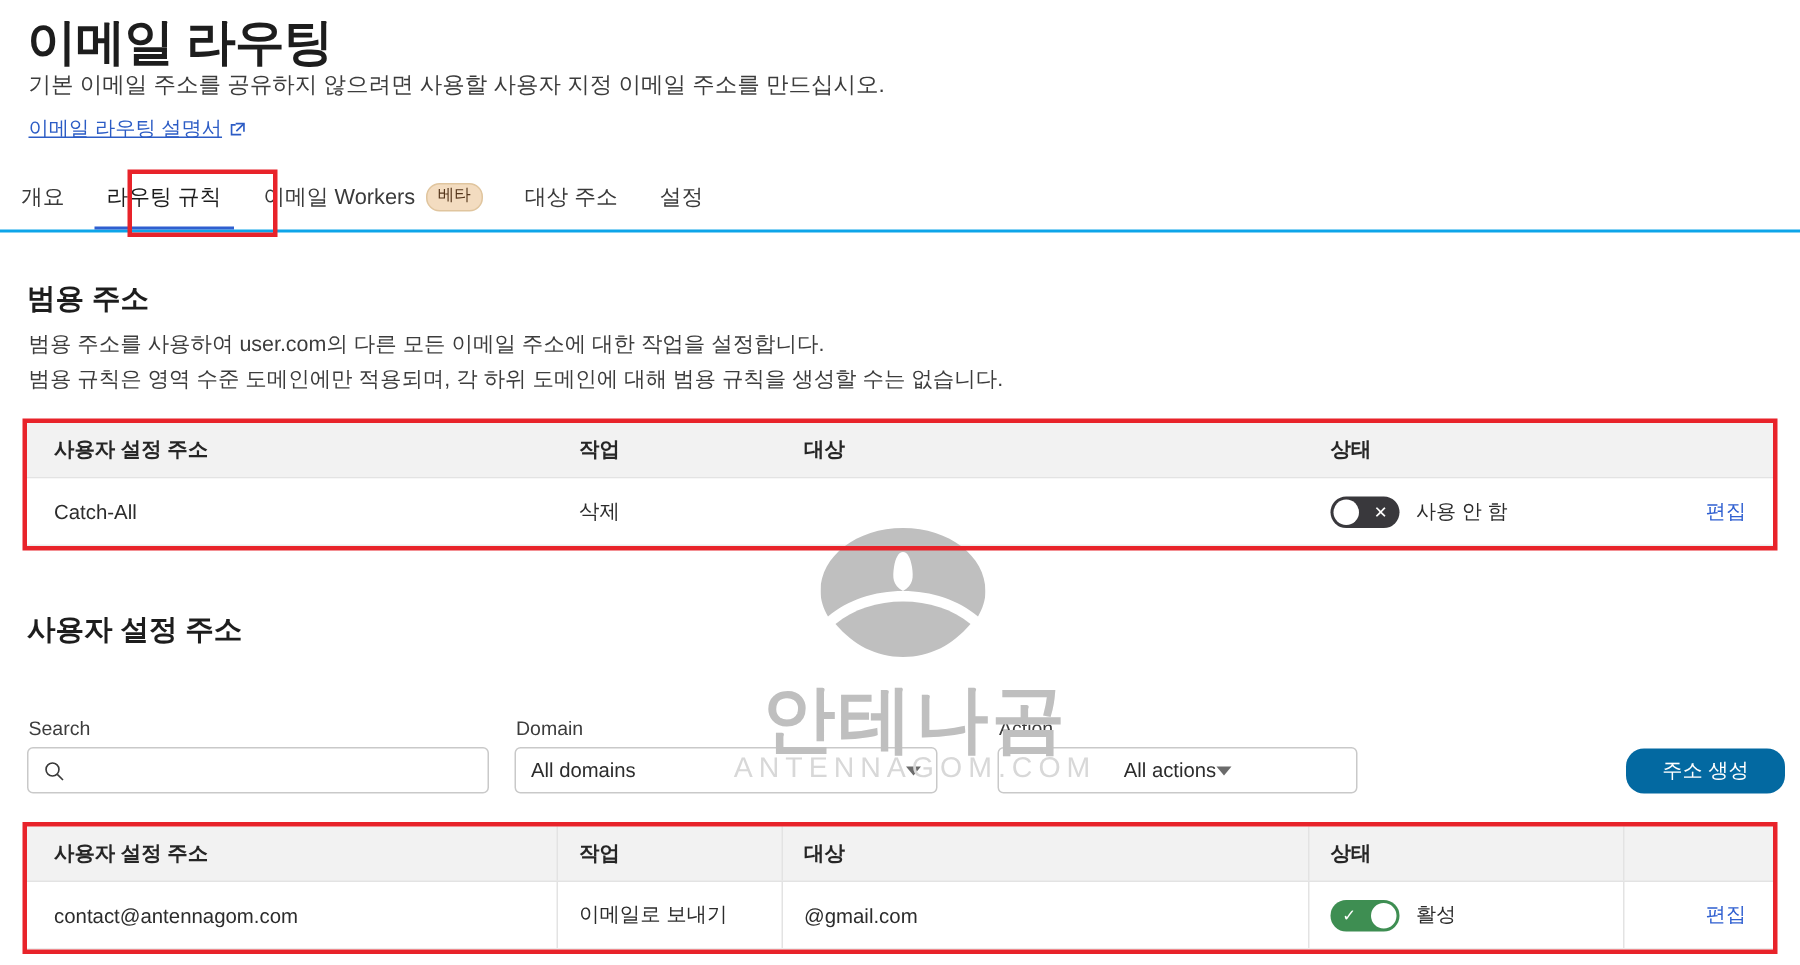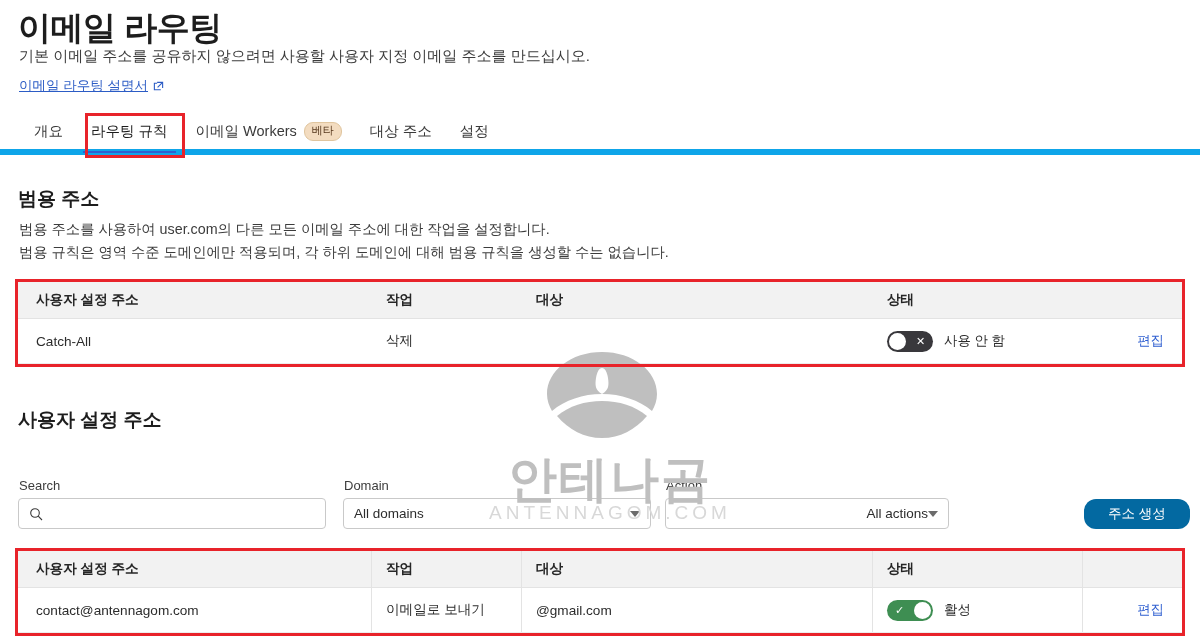--- a/index.html
+++ b/index.html
@@ -64,23 +64,22 @@
     text-decoration: underline;
     display: flex; align-items: center; gap: 5px;
     cursor: pointer;
   }
   .ext-icon { display: inline-block; width: 11px; height: 11px; }
 
   
   .tabs {
     position: absolute; left: 0; top: 118px;
     width: 1200px; height: 37px;
-    border-bottom: 6px solid #0ea5e9;
+    border-bottom: 2px solid #0ea5e9;
     display: flex; align-items: flex-start;
-    padding-left: 20px;
     gap: 0;
   }
   .tab {
     position: relative;
     font-size: 14.5px;
     color: #3a3a3a;
     padding: 4px 14px 12px 14px;
     cursor: pointer;
     display: flex; align-items: center; gap: 7px;
     white-space: nowrap;
@@ -186,22 +185,22 @@
     position: absolute;
     height: 31px;
     border: 1px solid #c9c9c9;
     border-radius: 4px;
     background: #ffffff;
     display: flex; align-items: center;
     padding: 0 10px;
     font-size: 13.5px; color: #2c2c2c;
   }
   .search-box { left: 18px; top: 498px; width: 308px; }
-  .sel-domain { left: 343px; top: 498px; width: 308px; justify-content: space-between; }
-  .sel-action { left: 665px; top: 498px; width: 284px; justify-content: flex-end; }
+  .sel-domain { left: 343px; top: 498px; width: 282px; justify-content: space-between; }
+  .sel-action { left: 665px; top: 498px; width: 240px; justify-content: center; }
   .caret {
     width: 0; height: 0;
     border-left: 5px solid transparent;
     border-right: 5px solid transparent;
     border-top: 6px solid #6b6b6b;
   }
   .btn-create {
     position: absolute;
     left: 1084px; top: 499px;
     width: 106px; height: 30px;

